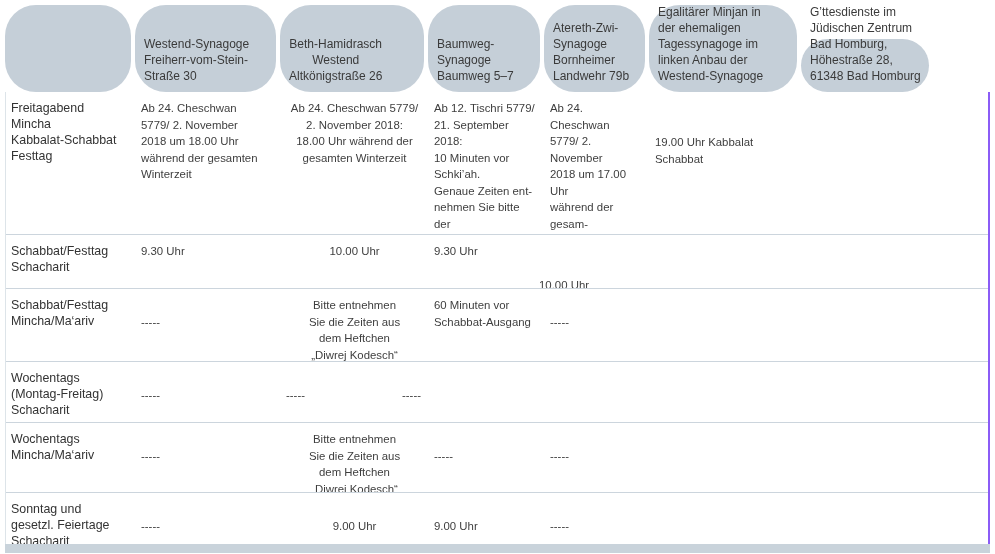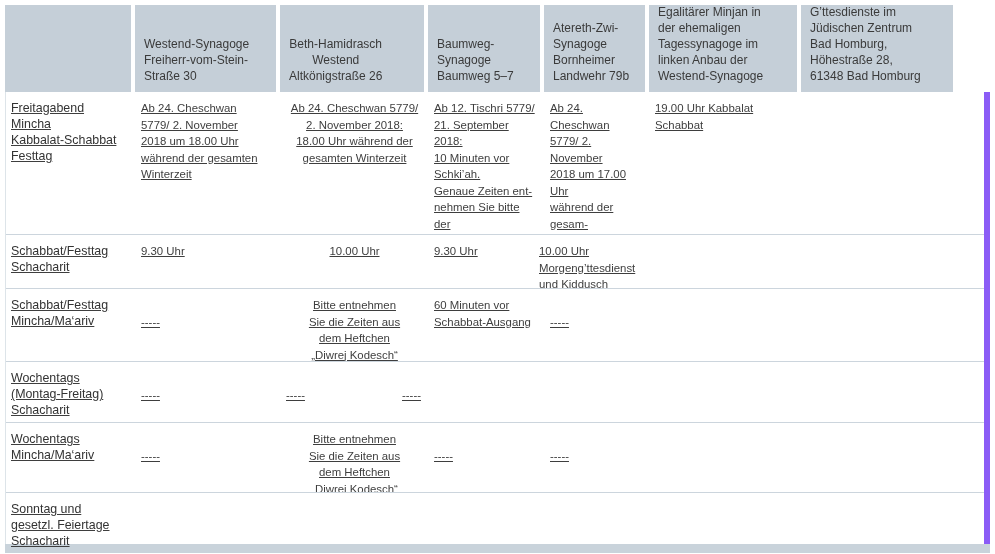--- a/index.html
+++ b/index.html
@@ -18,44 +18,44 @@
     top: 5px;
     width: 985px;
   }
   
   .c0 { width: 126px; }
   .c1 { width: 141px; }
   .c2 { width: 144px; text-align: center; }
   .c3 { width: 112px; }
   .c4 { width: 101px; }
   .c5 { width: 148px; }
-  .c6 { width: 152px; }
+  .c6 { width: 128px; margin-top: 34px; }
 
   .hrow {
     display: flex;
     gap: 4px;
     height: 87px;
   }
   .hcell {
     background: #c5cfd8;
     box-sizing: border-box;
     display: flex;
     align-items: flex-end;
     padding: 6px 4px 8px 9px;
     font-size: 12px;
     line-height: 16px;
     color: #3a3a3a;
     white-space: pre-line;
     flex-shrink: 0;
+    border-radius: 31px;
   }
   .tbody {
     border-left: 1px solid #dde4e9;
-    border-right: 6px solid #8b5cf6;
-    box-sizing: border-box;
-    text-decoration: underline;
+    border-right: 2px solid #8b5cf6;
+    box-sizing: border-box;
   }
   .brow {
     display: flex;
     gap: 4px;
     box-sizing: border-box;
     border-top: 1px solid #ccd5dd;
   }
   .brow.first { border-top: none; }
   .cell {
     box-sizing: border-box;
@@ -70,21 +70,21 @@
     font-size: 12.4px;
     line-height: 16px;
     color: #333333;
   }
   .pad1 { padding-top: 25px; }   
   .r0 { height: 142px; }
   .r1 { height: 54px; }
   .r2 { height: 73px; }
   .r3 { height: 61px; }
   .r4 { height: 70px; }
-  .r5 { height: 52px; flex-direction: column; }
+  .r5 { height: 52px; }
   .footer-bar {
     height: 9px;
     background: #c9d3db;
   }
 </style>
 </head>
 <body>
 
 <div class="table-wrap">
 

